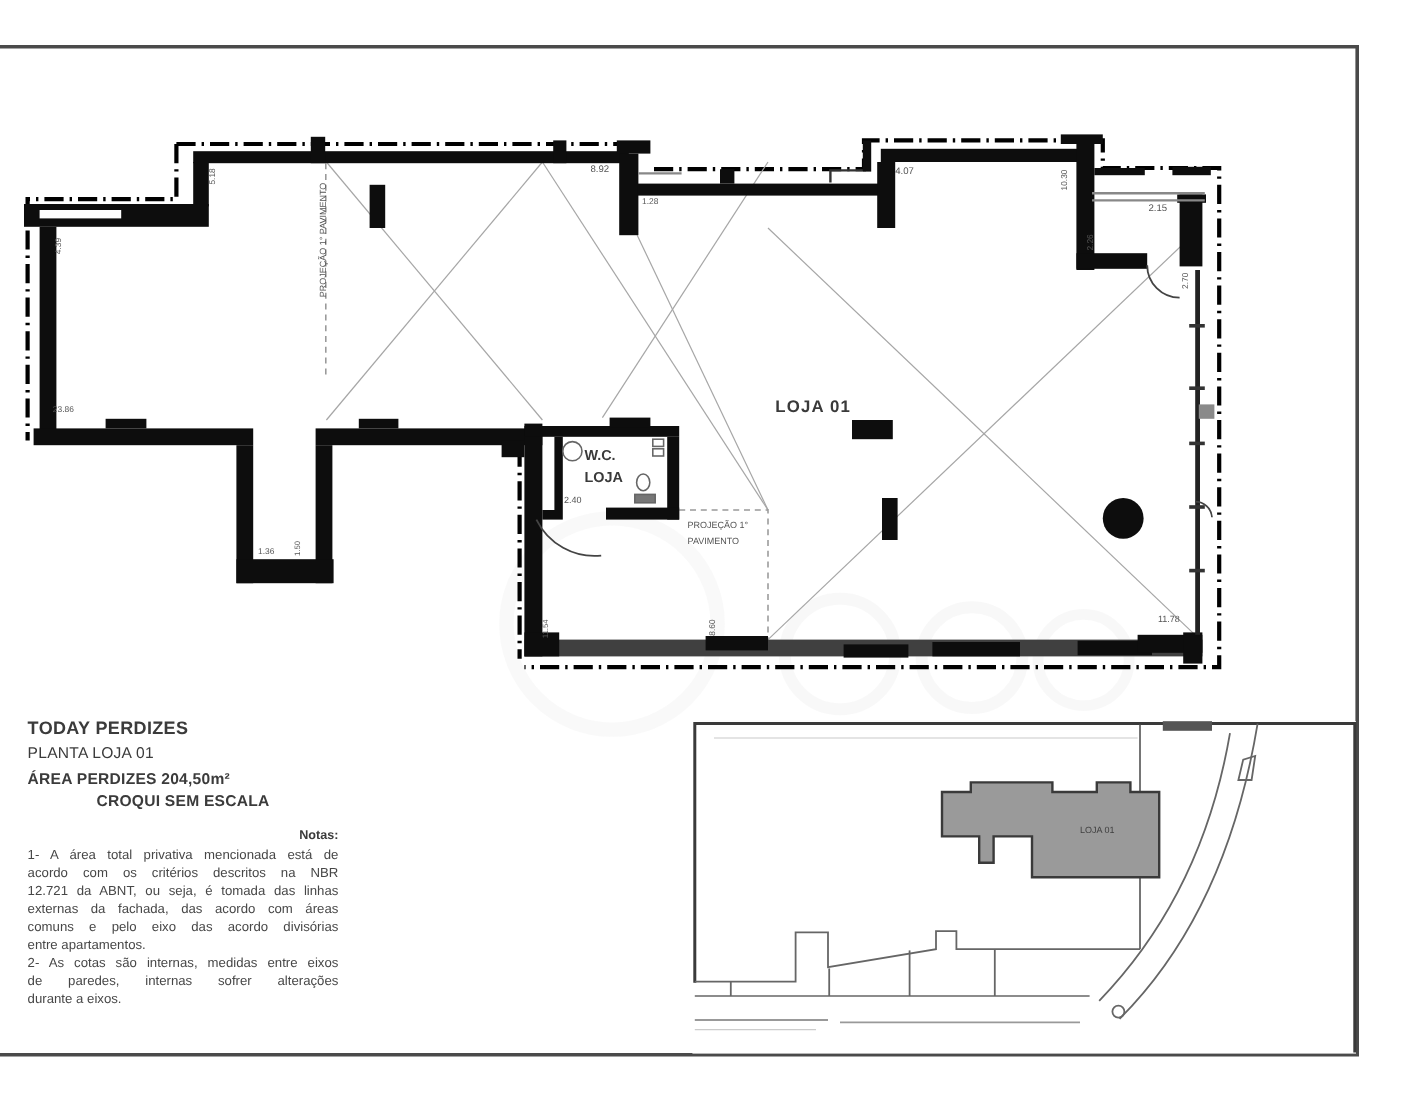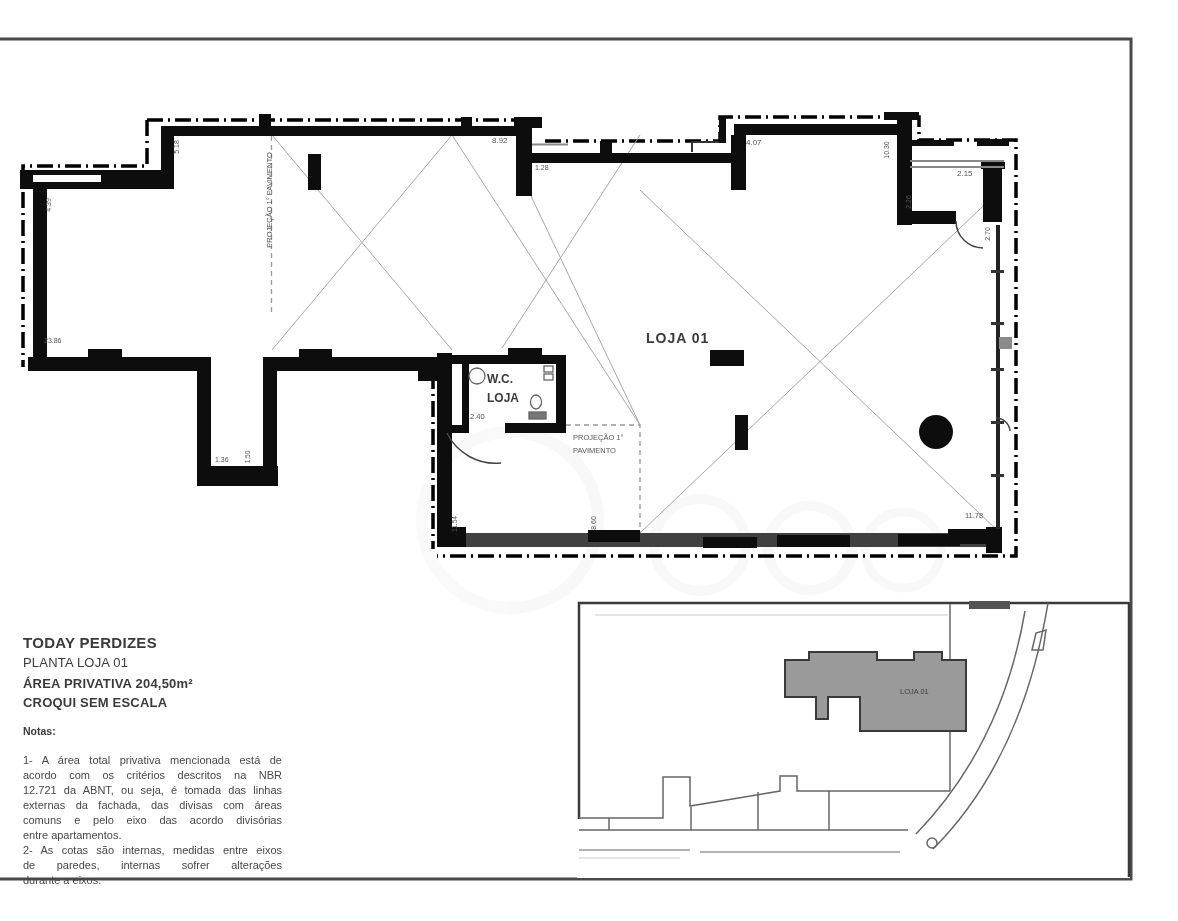--- a/index.html
+++ b/index.html
@@ -1,26 +1,26 @@
 <!DOCTYPE html>
 <html><head>
 <meta charset="utf-8">
 <style>
   html,body{margin:0;padding:0;background:#ffffff;width:1178px;height:921px;overflow:hidden;}
   *{box-sizing:border-box;}
   body{font-family:"Liberation Sans", sans-serif;}
   #page{position:relative;width:1178px;height:921px;padding-left:32px;}
   svg{position:absolute;left:0;top:0;}
-  #titleblock{position:absolute;left:23px;top:634px;color:#3b3b3b;}
+  #titleblock{position:absolute;left:23px;top:599px;color:#3b3b3b;}
   .t1{font-size:15px;font-weight:bold;letter-spacing:.3px;}
   .t2{font-size:13px;font-weight:normal;margin-top:4px;letter-spacing:.2px;}
   .t3{font-size:13px;font-weight:bold;margin-top:6px;letter-spacing:.2px;}
-  .t4{font-size:13px;font-weight:bold;margin-top:4px;letter-spacing:.2px;}
-  .n0{font-size:10.5px;font-weight:bold;margin-top:15px;}
-  .n1{font-size:11px;width:259px;line-height:15px;margin-top:16px;color:#474747;}
+  .t4{font-size:13px;font-weight:bold;margin-top:4px;letter-spacing:.2px;text-align:center;}
+  .n0{font-size:10.5px;font-weight:bold;margin-top:15px;text-align:right;}
+  .n1{font-size:11px;width:259px;line-height:15px;margin-top:4px;color:#474747;}
   .jl{text-align:justify;height:15px;overflow:hidden;}
   .jl::after{content:"";display:inline-block;width:100%;}
 </style>
 </head>
 <body>
 <div id="page">
 <svg width="1178" height="921" viewBox="0 0 1178 921">
 
   <g opacity="0.22" stroke="#e2e2e2" fill="none">
     <circle cx="510" cy="520" r="88" stroke-width="12"></circle>
@@ -192,28 +192,28 @@
     </g>
     <rect x="969" y="601" width="41" height="8" fill="#555"></rect>
     <path d="M785,660 V697 H816 V719 H828 V697 H860 V731 H966 V660 H942 V652 H914 V660 H877 V652 H809 V660 Z" fill="#9a9a9a" stroke="#3a3a3a" stroke-width="2"></path>
     <text x="900" y="694" font-size="7.5" fill="#3f3f3f" font-family="Liberation Sans, sans-serif">LOJA 01</text>
   </g>
 </svg>
 
 <div id="titleblock">
   <div class="t1">TODAY PERDIZES</div>
   <div class="t2">PLANTA LOJA 01</div>
-  <div class="t3">ÁREA PRIVATIVA 204,50m²</div>
+  <div class="t3">ÁREA PERDIZES 204,50m²</div>
   <div class="t4">CROQUI SEM ESCALA</div>
   <div class="n0">Notas:</div>
   <div class="n1">
     <div class="jl">1- A área total privativa mencionada está de</div>
     <div class="jl">acordo com os critérios descritos na NBR</div>
     <div class="jl">12.721 da ABNT, ou seja, é tomada das linhas</div>
-    <div class="jl">externas da fachada, das divisas com áreas</div>
+    <div class="jl">externas da fachada, das acordo com áreas</div>
     <div class="jl">comuns e pelo eixo das acordo divisórias</div>
     <div>entre apartamentos.</div>
     <div class="jl">2- As cotas são internas, medidas entre eixos</div>
     <div class="jl">de paredes, internas sofrer alterações</div>
     <div>durante a eixos.</div>
   </div>
 </div>
 </div>
 
 </body></html>

